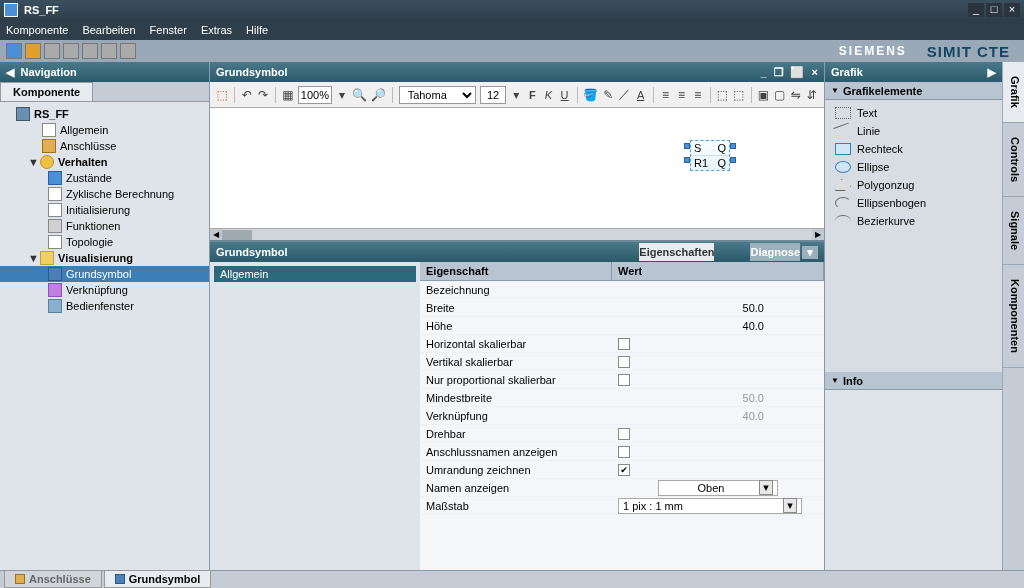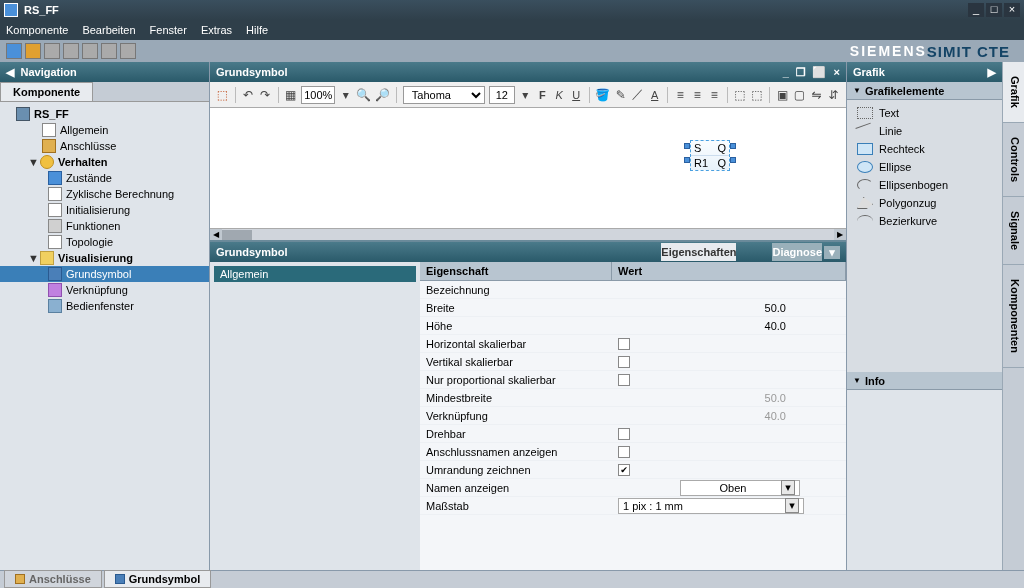--- a/index.html
+++ b/index.html
@@ -16,21 +16,21 @@
 .menu-bar { height: 20px; background: #2f3f4a; color: #fff; display: flex; align-items: center; padding: 0 6px; gap: 14px; }
 .menu-bar span { cursor: pointer; }
 
 
 .brand-row { height: 22px; display: flex; align-items: center; padding: 0 6px; background: #9aa9b7; }
 .brand-row .tool-icons { display: flex; gap: 3px; }
 .brand-row .tool-icon { width: 16px; height: 16px; background: #e0a030; border: 1px solid #777; }
 .brand-row .tool-icon.blue { background: #4a90d9; }
 .brand-row .tool-icon.gray { background: #aaa; }
 .brand-row .spacer { flex: 1; }
-.brand-row .siemens { color: #fff; font-size: 14px; font-weight: bold; letter-spacing: 2px; }
+.brand-row .siemens { color: #fff; font-size: 12px; font-weight: bold; letter-spacing: 2px; margin-right: 20px; }
 .brand-row .product { color: #144466; font-size: 15px; font-weight: bold; letter-spacing: 1px; margin-right: 8px; }
 
 
 .main { flex: 1; display: flex; min-height: 0; }
 
 
 .nav-panel { width: 210px; display: flex; flex-direction: column; background: #d8dde3; border-right: 1px solid #8899aa; }
 .panel-hdr { height: 20px; background: linear-gradient(#4a7a8a, #2a5a6a); color: #fff; font-weight: bold; display: flex; align-items: center; padding: 0 6px; }
 .panel-hdr .arrow { margin-right: 6px; }
 .tab-strip { height: 20px; display: flex; background: #c5ccd5; border-bottom: 1px solid #999; }
@@ -102,21 +102,21 @@
 .pt-row .pc { width: 192px; padding: 0 6px; }
 .pt-row .vc { flex: 1; padding: 0 6px; display: flex; align-items: center; }
 .pt-row .vc.num { justify-content: flex-end; padding-right: 60px; }
 .pt-row .vc.dis { color: #999; }
 .pt-row .chk { width: 12px; height: 12px; border: 1px solid #888; background: #fff; display: inline-flex; align-items: center; justify-content: center; font-size: 9px; }
 .pt-row .sel { border: 1px solid #aaa; background: #fff; height: 16px; display: flex; align-items: center; padding: 0 4px; }
 .pt-row .sel .txt { flex: 1; }
 .pt-row .sel .ar { border: 1px solid #888; width: 14px; text-align: center; background: #e8e8e8; }
 
 
-.right-panel { width: 178px; display: flex; background: #d8dde3; border-left: 1px solid #8899aa; }
+.right-panel { width: 200px; display: flex; background: #d8dde3; border-left: 1px solid #8899aa; }
 .right-content { flex: 1; display: flex; flex-direction: column; }
 .rtabs { width: 22px; background: #c5ccd5; display: flex; flex-direction: column; border-left: 1px solid #9aa8b5; }
 .rtab { flex: 0 0 auto; writing-mode: vertical-rl; padding: 14px 3px; text-align: center; border-bottom: 1px solid #9aa8b5; cursor: pointer; font-weight: bold; }
 .rtab.active { background: #e8ebef; }
 .section-hdr { height: 18px; background: #b8c5d0; display: flex; align-items: center; padding: 0 6px; font-weight: bold; border-bottom: 1px solid #8a9aa8; }
 .section-hdr .tri { margin-right: 4px; font-size: 8px; }
 .gfx-list { padding: 4px 0; }
 .gfx-item { display: flex; align-items: center; height: 18px; padding: 0 10px; cursor: pointer; }
 .gfx-item .gi { width: 16px; height: 12px; margin-right: 6px; display: inline-block; }
 .gi-text { border: 1px dotted #666; }
@@ -392,21 +392,21 @@
               <div class="vc">
                 <div class="sel" style="width:120px;margin-left:auto;margin-right:40px">
                   <span class="txt" style="text-align:center">Oben</span>
                   <span class="ar">▾</span>
                 </div>
               </div>
             </div>
           <div class="pt-row">
               <div class="pc">Maßstab</div>
               <div class="vc">
-                <div class="sel" style="flex:1;margin-right:36px">
+                <div class="sel" style="flex:1;margin-right:16px">
                   <span class="txt">1 pix : 1 mm</span>
                   <span class="ar">▾</span>
                 </div>
               </div>
             </div>
         </div>
       </div>
     </div>
   </div>
 
@@ -432,26 +432,26 @@
           </div>
         <div class="gfx-item">
             <span class="gi gi-rect"></span>
             <span>Rechteck</span>
           </div>
         <div class="gfx-item">
             <span class="gi gi-ellipse"></span>
             <span>Ellipse</span>
           </div>
         <div class="gfx-item">
+            <span class="gi gi-poly"></span>
+            <span>Polygonzug</span>
+          </div>
+        <div class="gfx-item">
             <span class="gi gi-arc"></span>
             <span>Ellipsenbogen</span>
-          </div>
-        <div class="gfx-item">
-            <span class="gi gi-poly"></span>
-            <span>Polygonzug</span>
           </div>
         <div class="gfx-item">
             <span class="gi gi-bezier"></span>
             <span>Bezierkurve</span>
           </div>
       </div>
       <div style="flex:1"></div>
       <div class="section-hdr">
           <span class="tri">▼</span>
           <span>Info</span>

